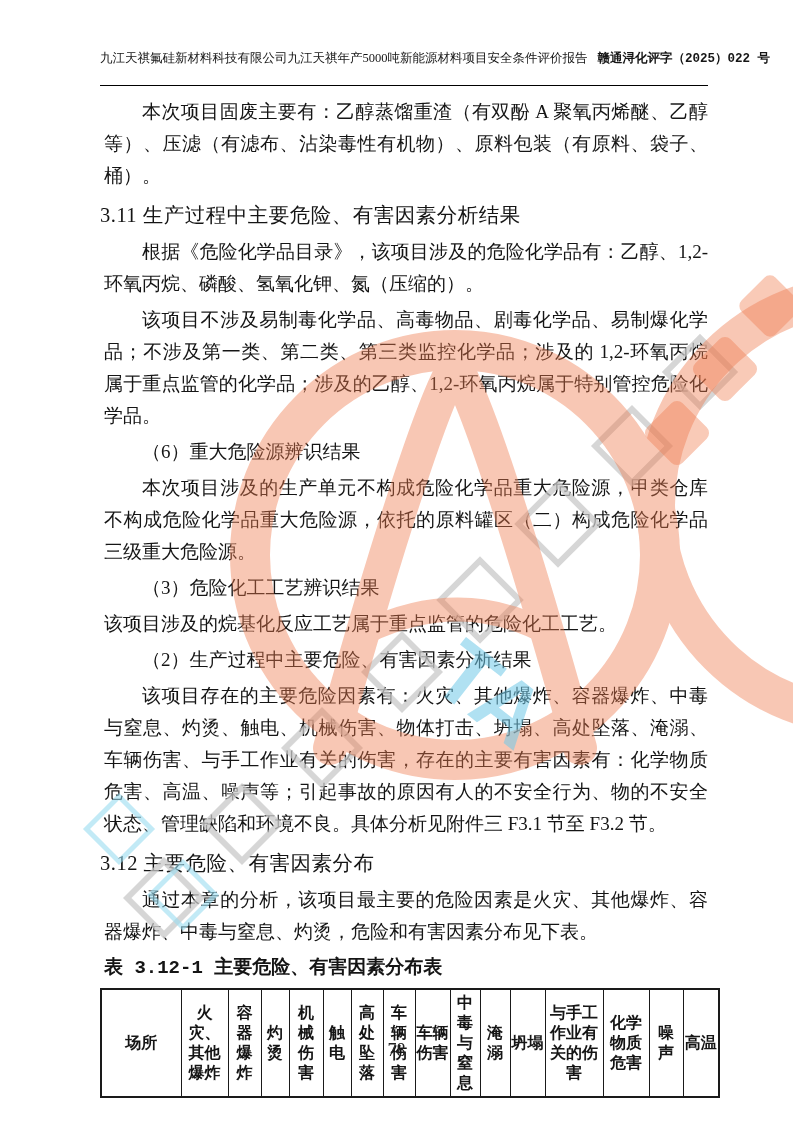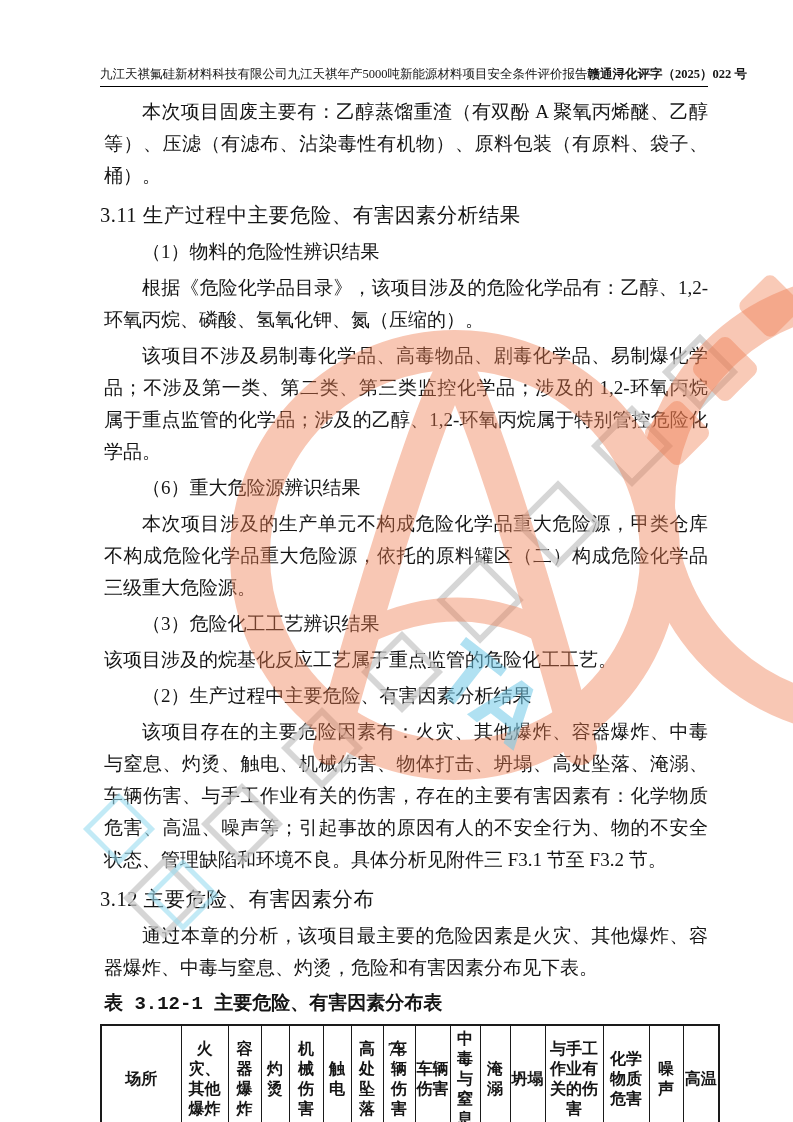--- a/index.html
+++ b/index.html
@@ -1,22 +1,22 @@
 <!DOCTYPE html>
 <html><head>
 <meta charset="utf-8">
 <style>
   html,body{margin:0;padding:0;background:#e8e8e8;}
   .page{position:relative;width:793px;height:1122px;margin:0 auto;background:#ffffff;overflow:hidden;
         font-family:"Liberation Serif","DejaVu Serif",serif;color:#151515;}
   
-  .header{position:absolute;left:100px;top:66px;width:608px;border-bottom:1.5px solid #000;
-          padding-bottom:3px;display:flex;justify-content:space-between;align-items:flex-end;
+  .header{position:absolute;left:100px;top:50px;width:608px;border-bottom:1.5px solid #000;
+          padding-bottom:18px;display:flex;justify-content:space-between;align-items:flex-end;
           font-size:12.5px;white-space:nowrap;}
-  .header .hdr-right{font-weight:600;margin-left:0;}
+  .header .hdr-right{font-weight:600;margin-left:10px;font-family:Liberation Mono, monospace;}
   
   .doc-body{position:absolute;left:100px;top:92px;width:612px;}
   .doc-body p{margin:4px;font-size:19px;line-height:32px;text-align:justify;text-justify:inter-ideograph;
               text-indent:2em;}
   .doc-body p.no-indent{text-indent:0;}
   h2.sec{font-size:20.5px;font-weight:normal;margin:9px 0 7px 0;letter-spacing:0.5px;}
   .tbl-caption{font-size:18px;font-weight:bold;text-align:center;margin:5px 0 4px 0;text-indent:0 !important;font-family:Liberation Mono, monospace;}
   
   table.hazard{border-collapse:collapse;table-layout:fixed;width:618px;border:2px solid #1a1a1a;}
   table.hazard th{border:1.2px solid #1a1a1a;font-size:16px;font-weight:bold;padding:3px 1px;
@@ -35,21 +35,20 @@
   <div class="header">
     <span class="hdr-left">九江天祺氟硅新材料科技有限公司九江天祺年产5000吨新能源材料项目安全条件评价报告</span>
     <span class="hdr-right">赣通浔化评字（2025）022 号</span>
   </div>
 
   <div class="doc-body">
     <p>本次项目固废主要有：乙醇蒸馏重渣（有双酚 A 聚氧丙烯醚、乙醇等）、压滤（有滤布、沾染毒性有机物）、原料包装（有原料、袋子、桶）。</p>
 
     <h2 class="sec">3.11 生产过程中主要危险、有害因素分析结果</h2>
 
-    <p>（1）物料的危险性辨识结果</p>
     <p>根据《危险化学品目录》，该项目涉及的危险化学品有：乙醇、1,2-环氧丙烷、磷酸、氢氧化钾、氮（压缩的）。</p>
     <p>该项目不涉及易制毒化学品、高毒物品、剧毒化学品、易制爆化学品；不涉及第一类、第二类、第三类监控化学品；涉及的 1,2-环氧丙烷属于重点监管的化学品；涉及的乙醇、1,2-环氧丙烷属于特别管控危险化学品。</p>
     <p>（6）重大危险源辨识结果</p>
     <p>本次项目涉及的生产单元不构成危险化学品重大危险源，甲类仓库不构成危险化学品重大危险源，依托的原料罐区（二）构成危险化学品三级重大危险源。</p>
     <p>（3）危险化工工艺辨识结果</p>
     <p class="no-indent">该项目涉及的烷基化反应工艺属于重点监管的危险化工工艺。</p>
     <p>（2）生产过程中主要危险、有害因素分析结果</p>
     <p>该项目存在的主要危险因素有：火灾、其他爆炸、容器爆炸、中毒与窒息、灼烫、触电、机械伤害、物体打击、坍塌、高处坠落、淹溺、车辆伤害、与手工作业有关的伤害，存在的主要有害因素有：化学物质危害、高温、噪声等；引起事故的原因有人的不安全行为、物的不安全状态、管理缺陷和环境不良。具体分析见附件三 F3.1 节至 F3.2 节。</p>
 
     <h2 class="sec">3.12 主要危险、有害因素分布</h2>

